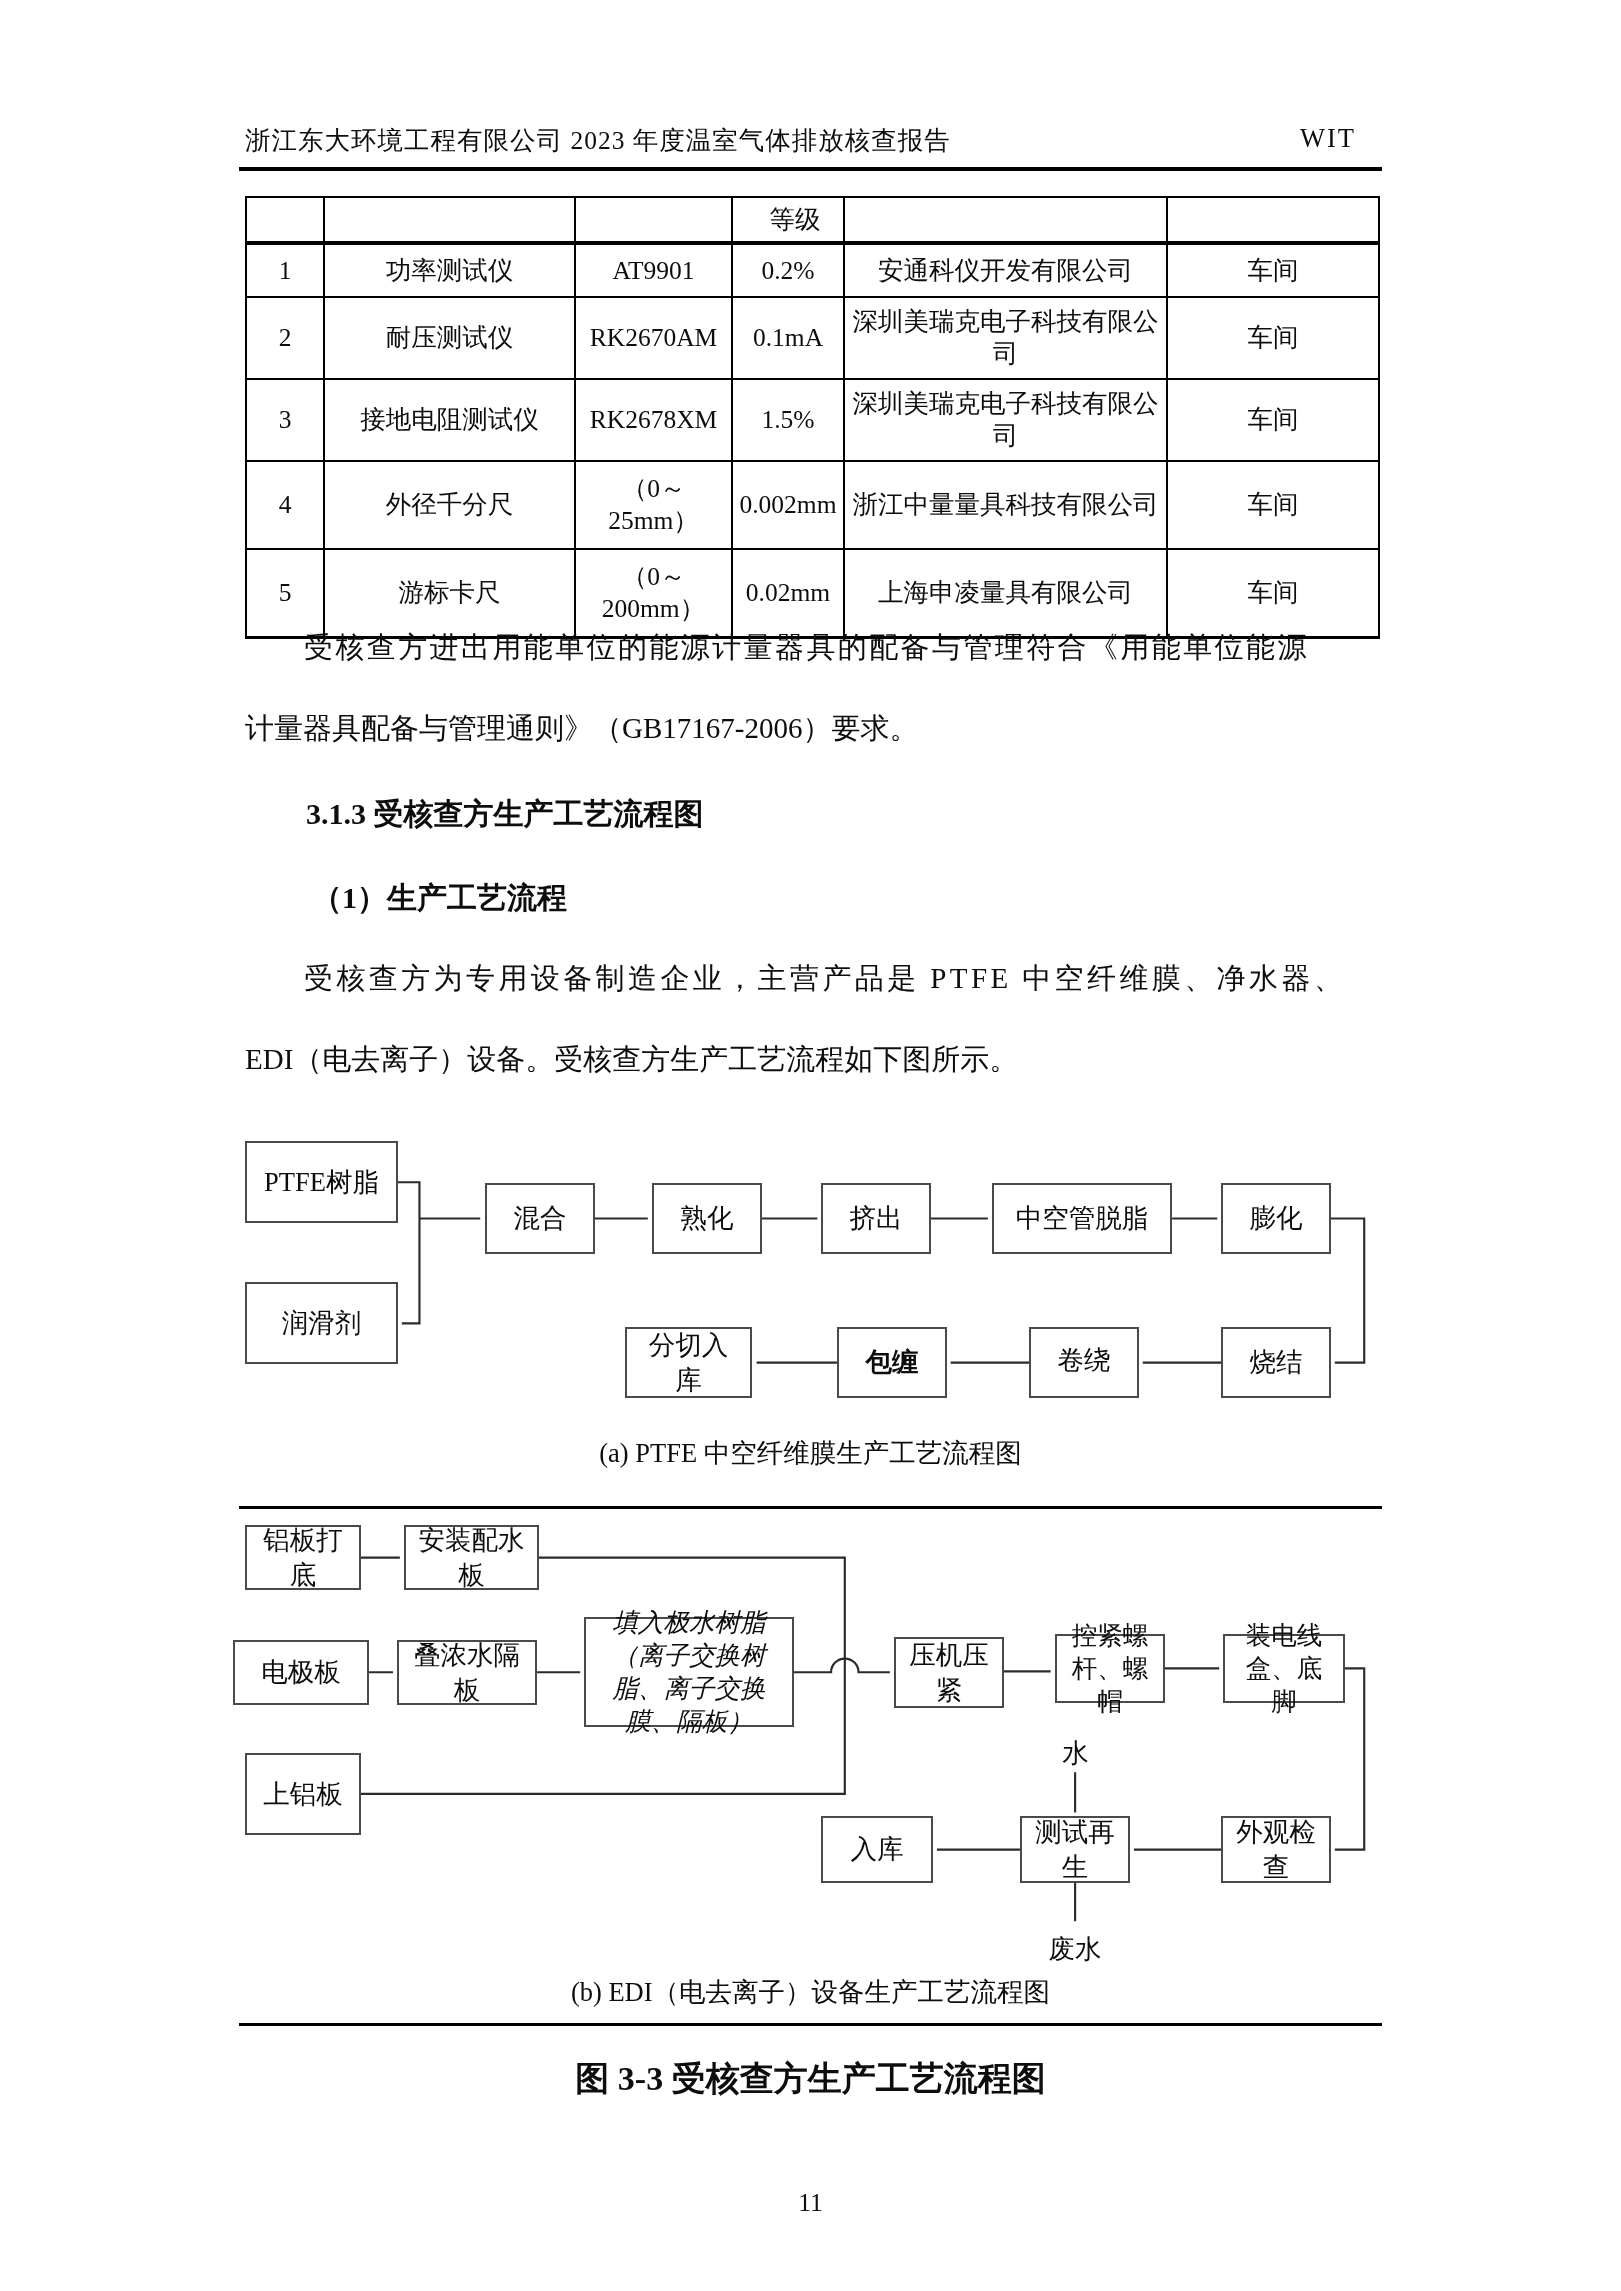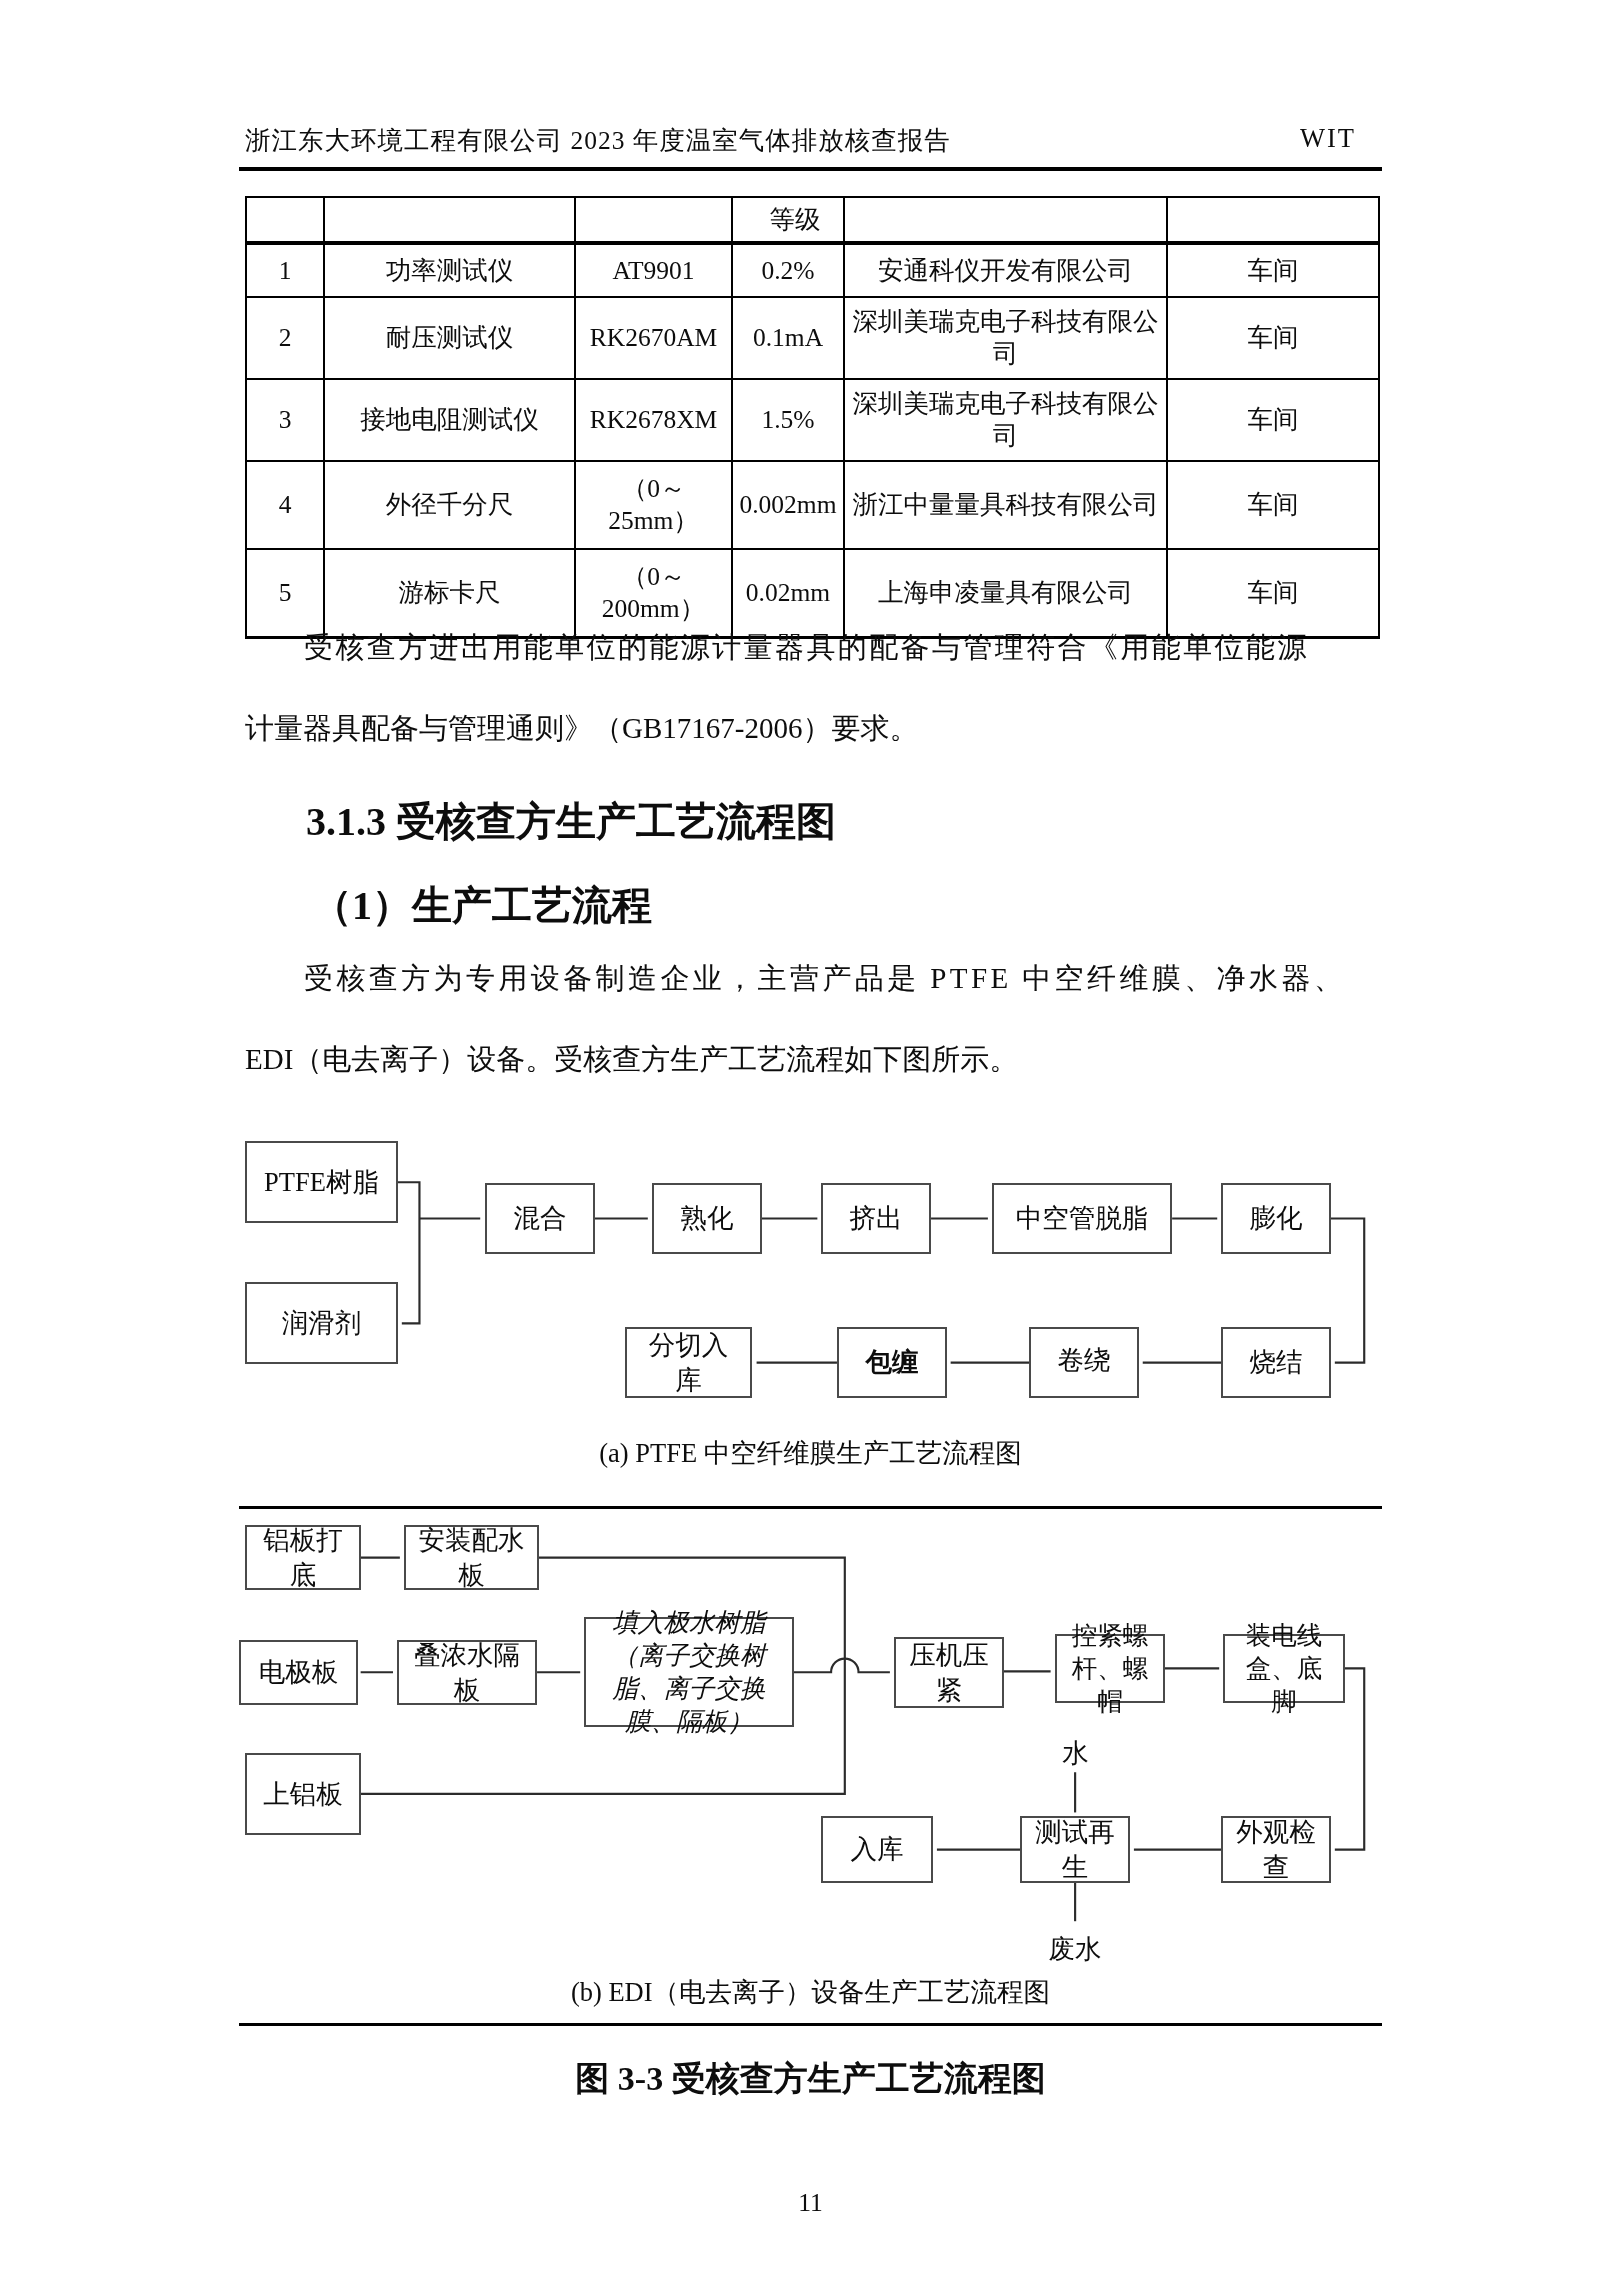--- a/index.html
+++ b/index.html
@@ -15,21 +15,21 @@
         font-size:25.5px;}
   table.meter td{border:2px solid #000;text-align:center;vertical-align:middle;
         padding:2px 5.9px;line-height:1.25;overflow:hidden;}
   table.meter tr.hdr td{border-bottom:4.9px solid #000;height:39px;padding-left:20px;}
   table.meter tr.r1 td{height:47px;}
   table.meter tr.r2 td,table.meter tr.r3 td{height:76px;}
   table.meter tr.r4 td,table.meter tr.r5 td{height:82px;}
   table.meter tr.r5 td{border-bottom:3.9px solid #000;}
   
   .para{font-size:29px;line-height:1.0;}
-  .heading{font-size:40px;font-weight:bold;}
+  .heading{font-size:30px;font-weight:bold;}
   
   .fbox{position:absolute;border:2px solid #4a4a4a;background:#fff;display:flex;
         align-items:center;justify-content:center;text-align:center;
         font-size:26.5px;line-height:1.3;box-sizing:border-box;padding:2px 10px;}
   .fbox-sm{font-size:25.5px;}
   .flabel{position:absolute;font-size:26.5px;text-align:center;}
   .caption{position:absolute;left:0;width:100%;text-align:center;font-size:26.5px;}
   .figcap{position:absolute;left:0;width:100%;text-align:center;font-size:34px;font-weight:bold;}
   .pagenum{position:absolute;left:0;width:100%;text-align:center;font-size:25.5px;}
   svg.overlay{position:absolute;left:0;top:0;}
@@ -156,21 +156,21 @@
   <div class="fbox" style="left:1221px;top:1327px;width:110px;height:71px;">烧结</div>
   <div class="fbox" style="left:1029px;top:1327px;width:110px;height:71px;font-family:Liberation Mono, monospace;">卷绕</div>
   <div class="fbox" style="left:837px;top:1327px;width:110px;height:71px;font-weight:bold;">包缠</div>
   <div class="fbox" style="left:625px;top:1327px;width:127px;height:71px;">分切入库</div>
 
   <div class="caption" style="top:1435px;">(a) PTFE 中空纤维膜生产工艺流程图</div>
   <div class="abs rule" style="left:239px;top:1506px;width:1143px;height:2.9px;"></div>
 
   <div class="fbox" style="left:245px;top:1525px;width:116px;height:65px;">铝板打底</div>
   <div class="fbox" style="left:404px;top:1525px;width:135px;height:65px;">安装配水板</div>
-  <div class="fbox" style="left:239px;top:1640px;width:119px;height:65px;">电极板</div>
+  <div class="fbox" style="left:233px;top:1640px;width:136px;height:65px;">电极板</div>
   <div class="fbox" style="left:397px;top:1640px;width:140px;height:65px;">叠浓水隔板</div>
   <div class="fbox fbox-sm" style="left:584px;top:1617px;width:210px;height:110px;font-style:italic;">填入极水树脂（离子交换树脂、离子交换膜、隔板）</div>
   <div class="fbox" style="left:894px;top:1637px;width:110px;height:71px;">压机压紧</div>
   <div class="fbox fbox-sm" style="left:1055px;top:1634px;width:110px;height:69px;">控紧螺杆、螺帽</div>
   <div class="fbox fbox-sm" style="left:1223px;top:1634px;width:122px;height:69px;">装电线盒、底脚</div>
   <div class="fbox" style="left:245px;top:1753px;width:116px;height:82px;">上铝板</div>
   <div class="fbox" style="left:1221px;top:1816px;width:110px;height:67px;">外观检查</div>
   <div class="fbox" style="left:1020px;top:1816px;width:110px;height:67px;">测试再生</div>
   <div class="fbox" style="left:821px;top:1816px;width:112px;height:67px;">入库</div>
 

